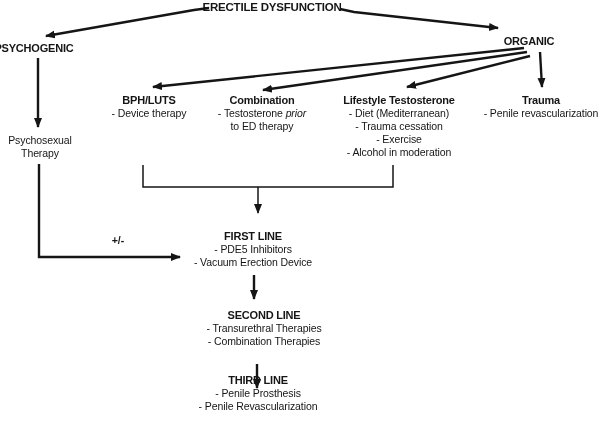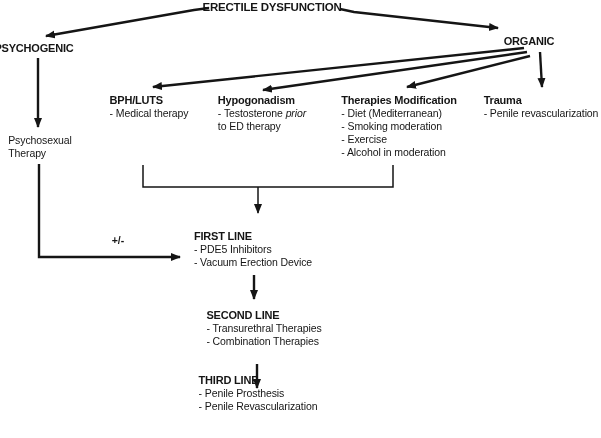--- a/index.html
+++ b/index.html
@@ -11,21 +11,21 @@
     font-family:"Liberation Sans",sans-serif;
     color:#151515;
   }
   .arrows{position:absolute;left:0;top:0;width:601px;height:438px;}
   .arrows line,.arrows polyline{stroke:#151515;fill:none;}
   .thick{stroke-width:2.4px;}
   .thin{stroke-width:1.5px;}
   .node{
     position:absolute;
     transform:translateX(-50%);
-    text-align:left;
+    text-align:center;
     white-space:nowrap;
   }
   .hdr{
     font-weight:bold;
     font-size:11px;
     line-height:13px;
     letter-spacing:-0.2px;
   }
   .title-hdr{font-size:11.5px;}
   .item{
@@ -77,33 +77,33 @@
   <div class="node" style="left:34px;top:42px">
     <div class="hdr">PSYCHOGENIC</div>
   </div>
 
   <div class="node" style="left:529px;top:35px">
     <div class="hdr">ORGANIC</div>
   </div>
 
   <div class="node" style="left:149px;top:94px">
     <div class="hdr">BPH/LUTS</div>
-    <div class="item">- Medical therapy</div>
+    <div class="item">- Device therapy</div>
   </div>
 
   <div class="node" style="left:262px;top:94px">
-    <div class="hdr">Hypogonadism</div>
+    <div class="hdr">Combination</div>
     <div class="item"><span>- Testosterone </span><i>prior</i></div>
     <div class="item">to ED therapy</div>
   </div>
 
   <div class="node" style="left:399px;top:94px">
-    <div class="hdr">Therapies Modification</div>
+    <div class="hdr">Lifestyle Testosterone</div>
     <div class="item">- Diet (Mediterranean)</div>
-    <div class="item">- Smoking moderation</div>
+    <div class="item">- Trauma cessation</div>
     <div class="item">- Exercise</div>
     <div class="item">- Alcohol in moderation</div>
   </div>
 
   <div class="node" style="left:40px;top:134px">
     <div class="item">Psychosexual</div>
     <div class="item">Therapy</div>
   </div>
 
   <div class="node" style="left:541px;top:94px">

